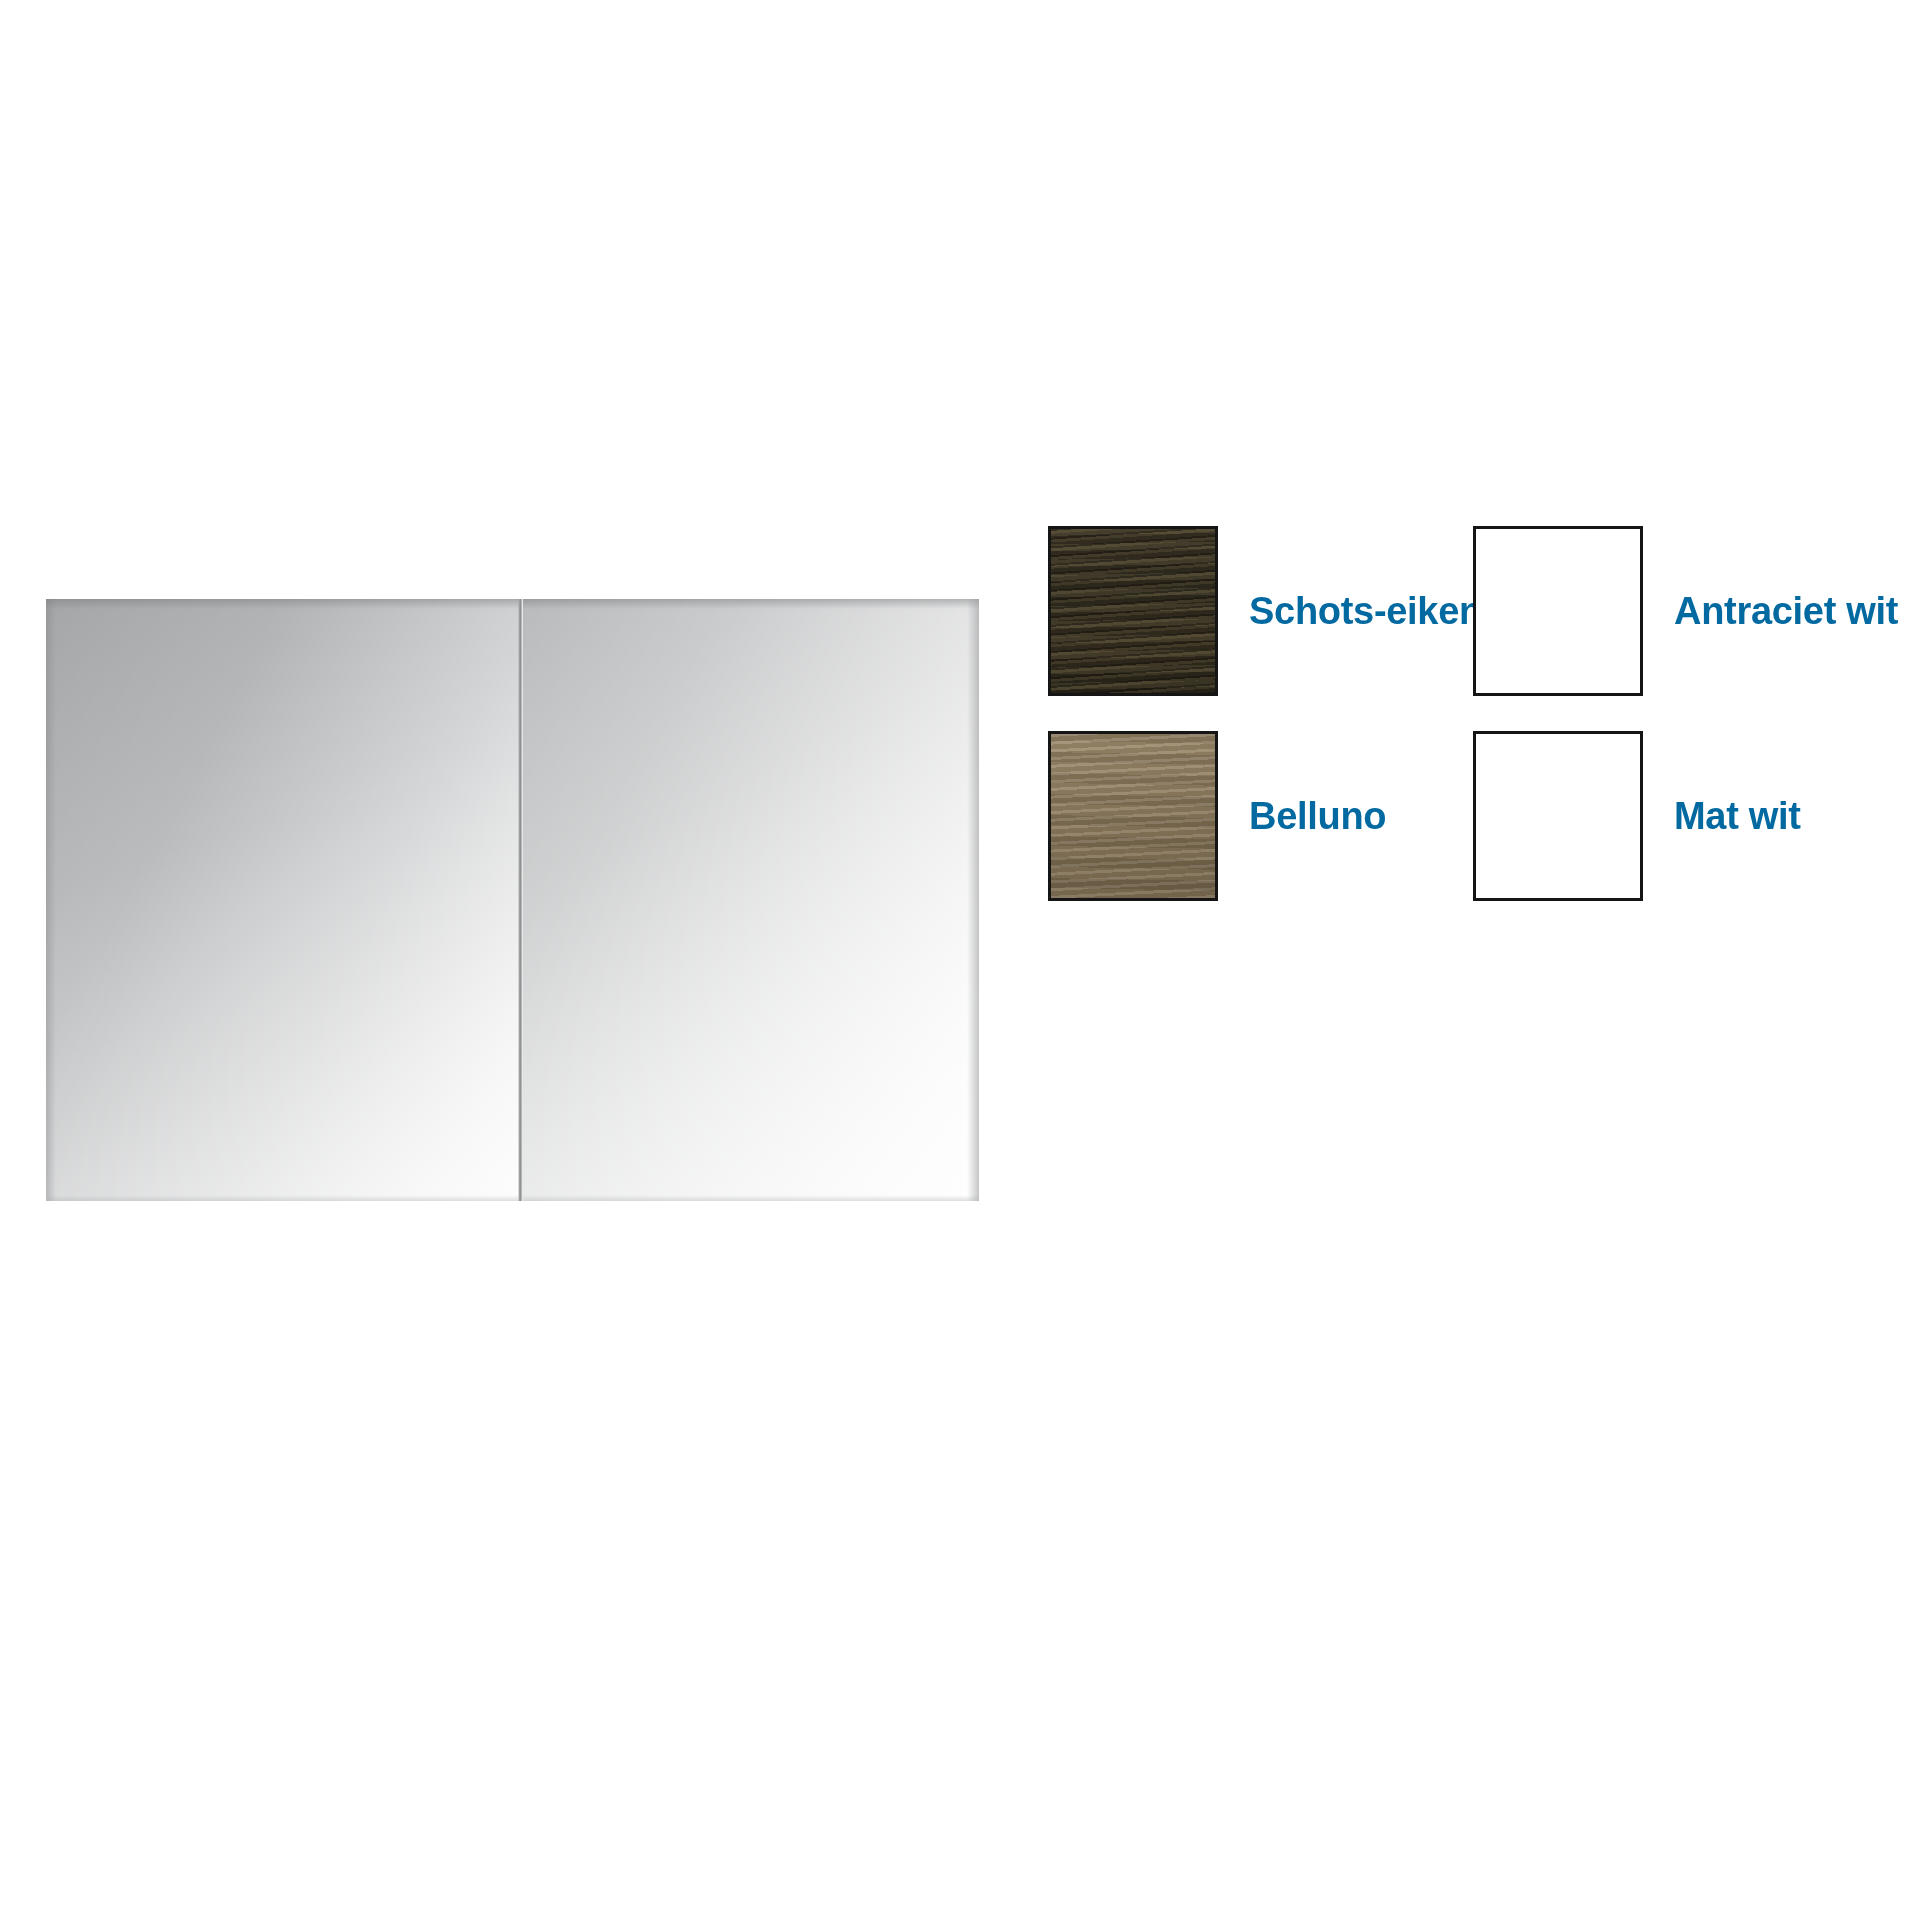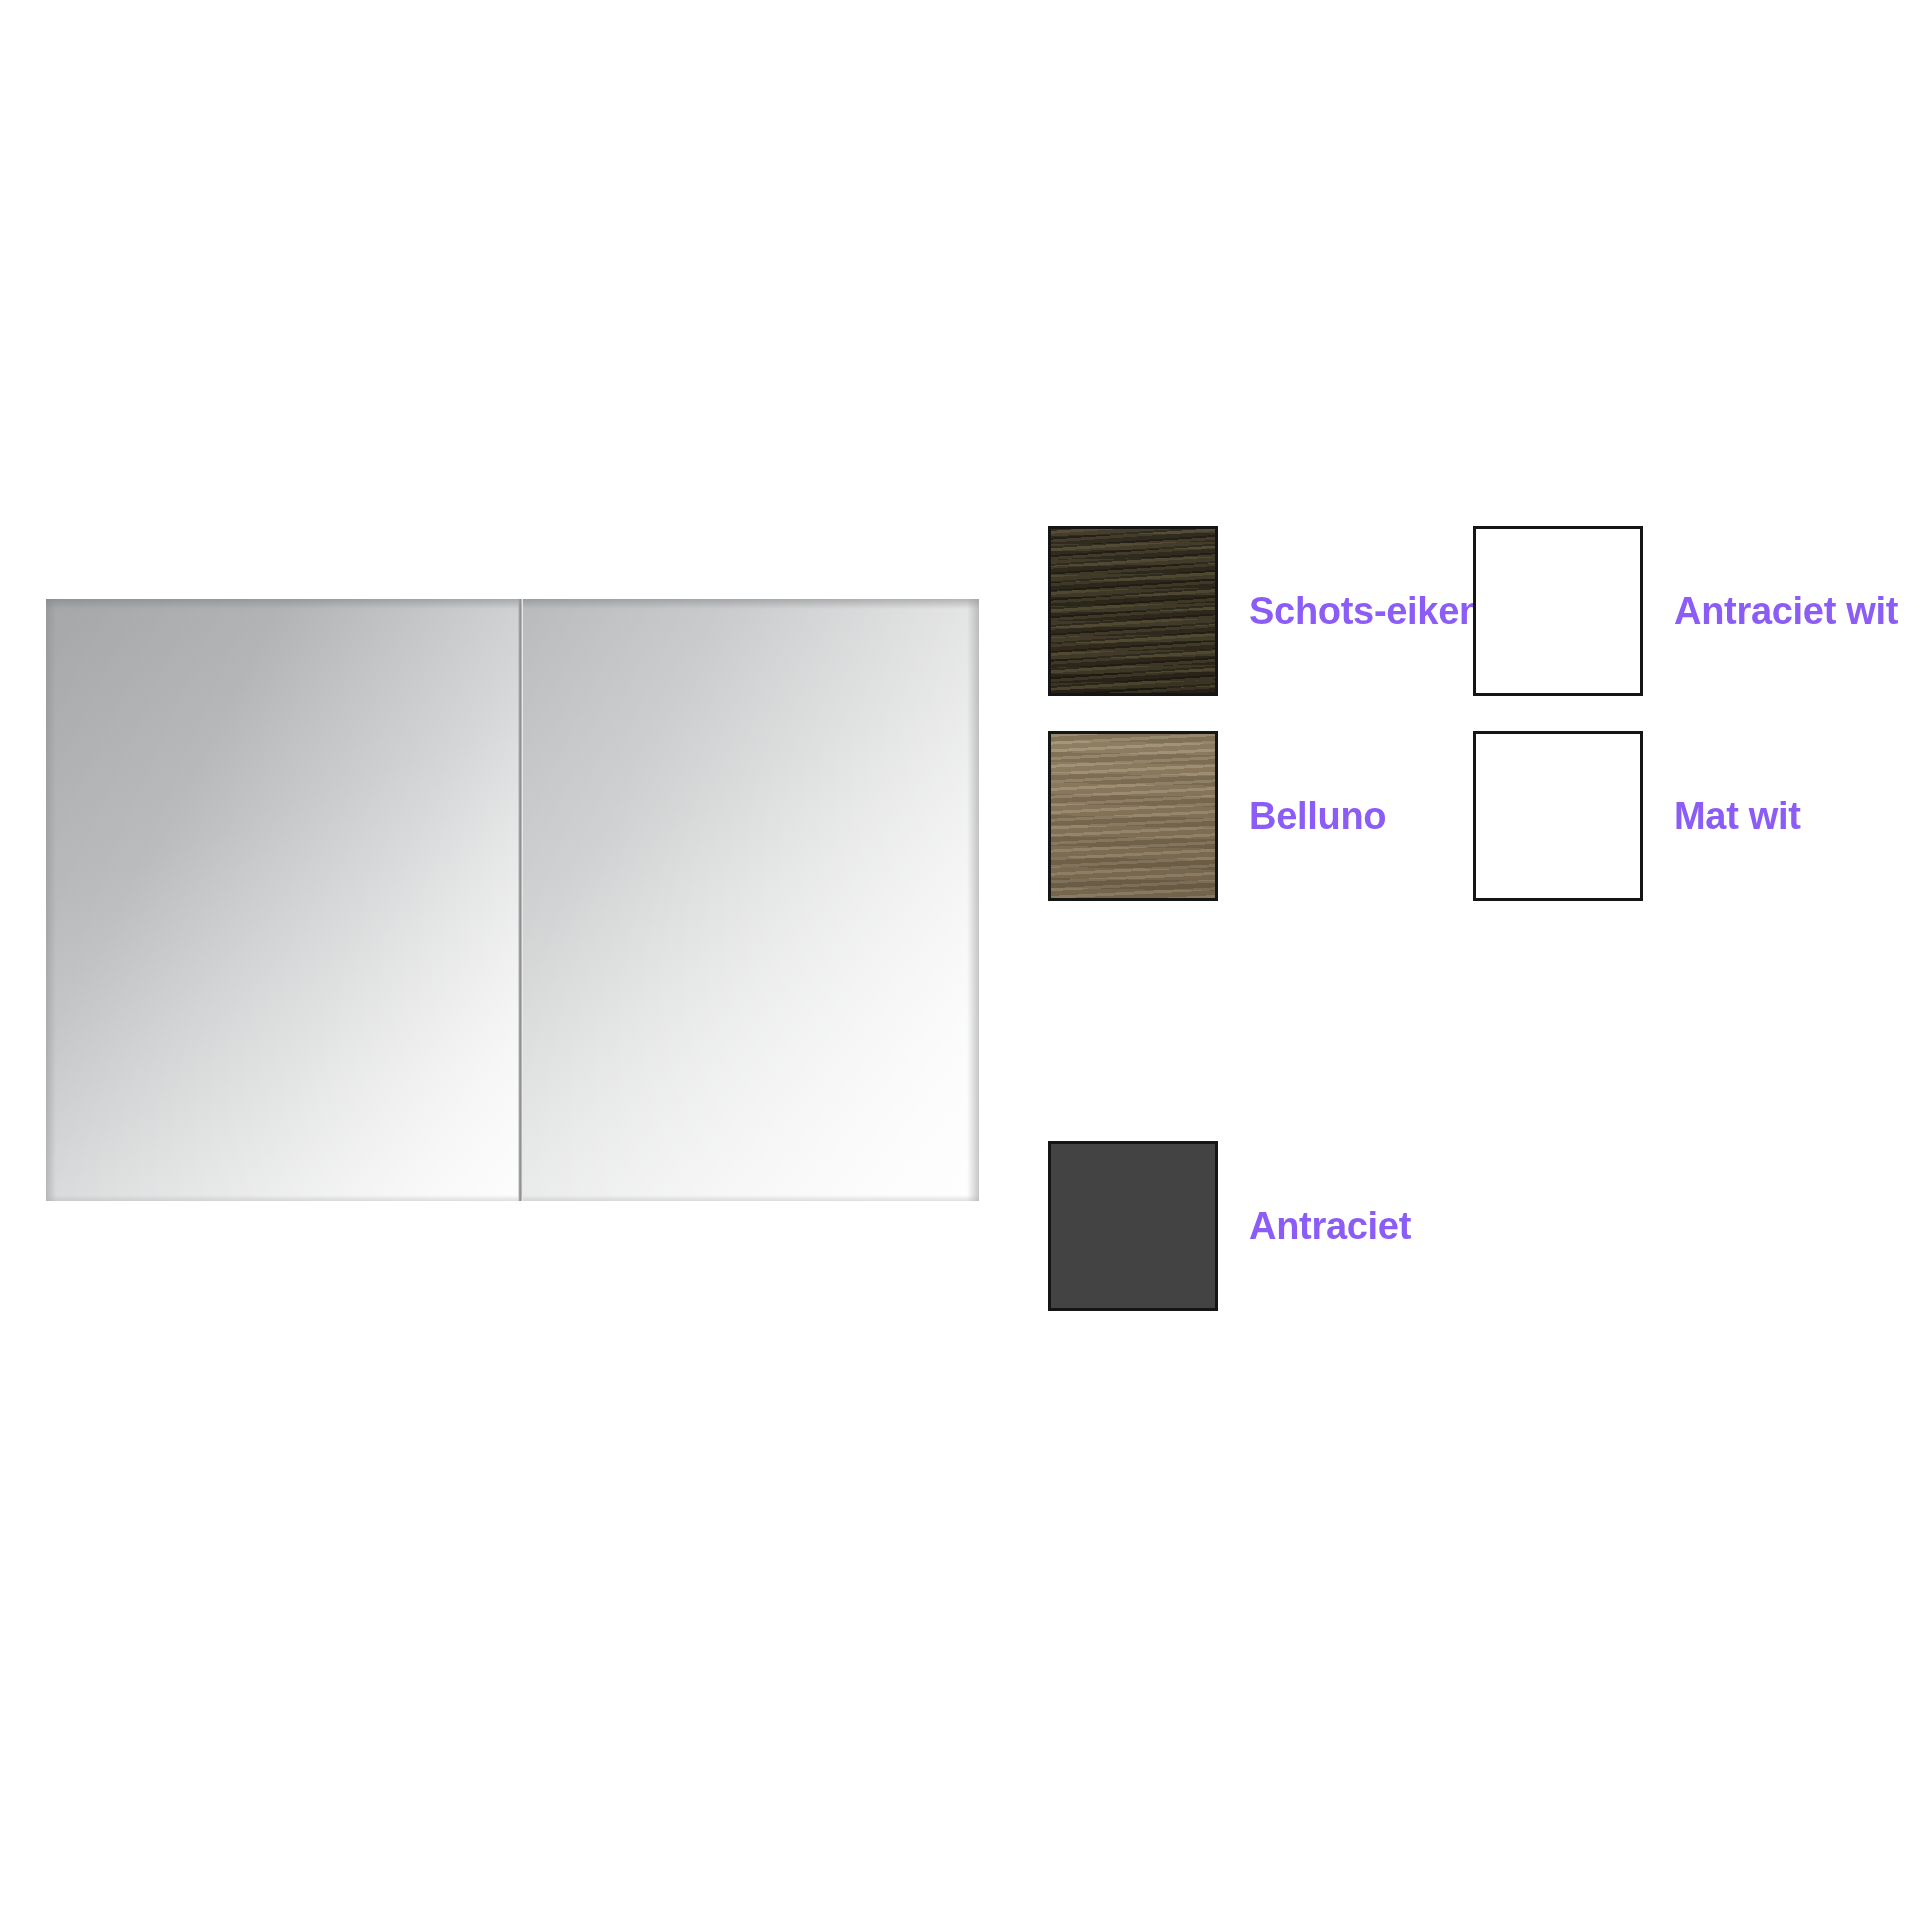--- a/index.html
+++ b/index.html
@@ -144,21 +144,21 @@
     box-sizing: border-box;
     flex: 0 0 auto;
     position: relative;
     overflow: hidden;
   }
 
   .swatch-label {
     margin-left: 31px;
     font-size: 38px;
     font-weight: bold;
-    color: #8b5cf6;
+    color: #0369a1;
     letter-spacing: -0.3px;
     white-space: nowrap;
     line-height: 1;
   }
 
   
 
   
   .fin-schots-eiken {
     background-color: #3b3527;
@@ -269,21 +269,17 @@
       <div class="swatch-cell">
         <div class="swatch-box fin-white"></div>
         <div class="swatch-label">Mat wit</div>
       </div>
     </div>
 
     <div class="swatch-row">
     </div>
 
     <div class="swatch-row">
-      <div class="swatch-cell">
-        <div class="swatch-box fin-antraciet"></div>
-        <div class="swatch-label">Antraciet</div>
-      </div>
     </div>
 
   </div>
 </div>
 
 
 </body></html>

